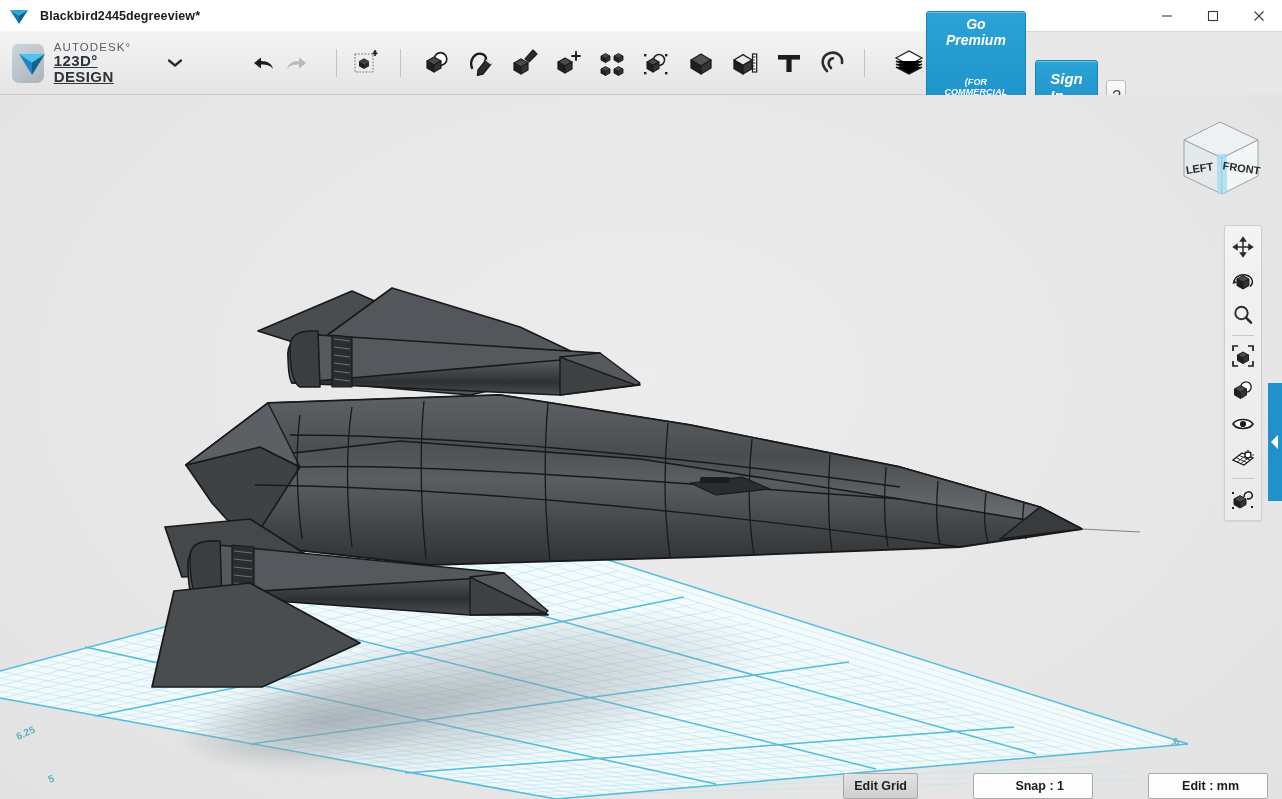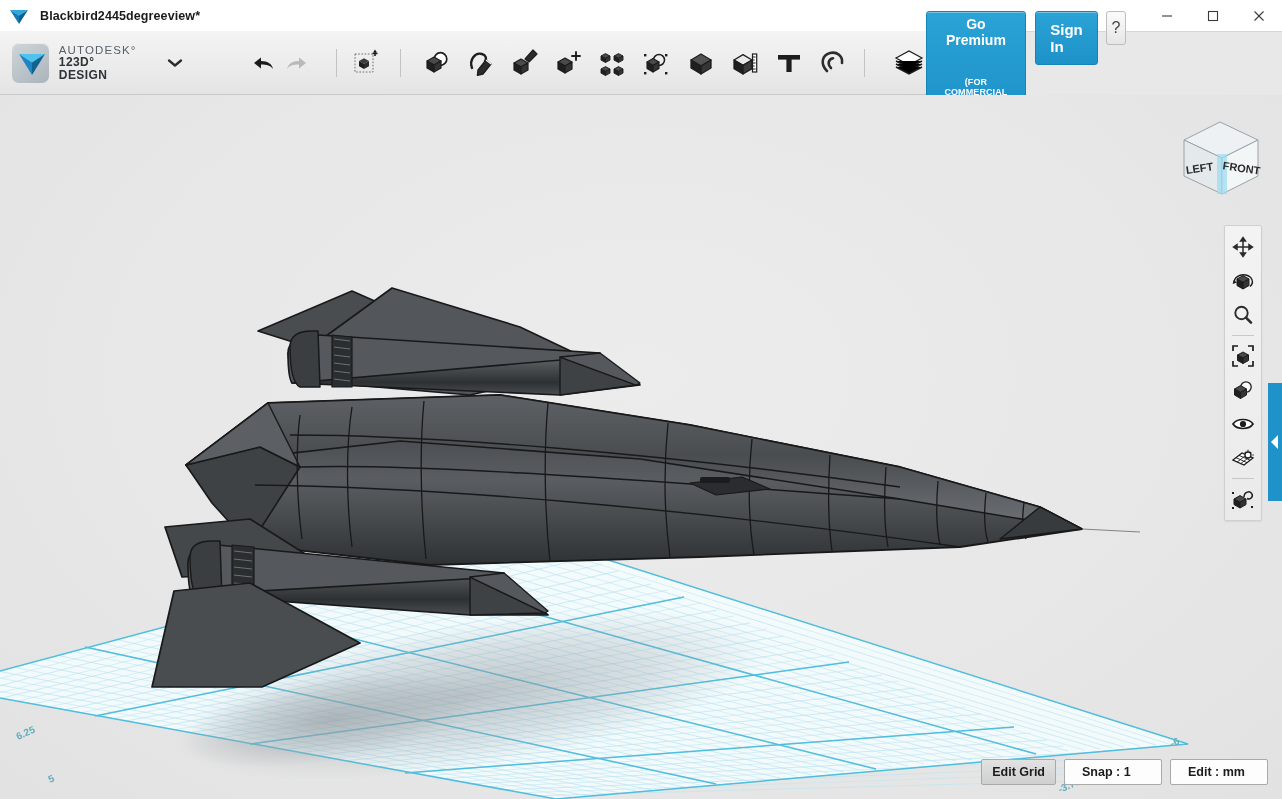--- a/index.html
+++ b/index.html
@@ -37,35 +37,35 @@
     display:flex;align-items:center;
   }
   .brand{display:flex;align-items:center;margin-left:12px;}
   .brand-badge{
     width:40px;height:40px;border-radius:7px;position:relative;
     background:linear-gradient(145deg,#cfd6da 0%,#aab4bb 100%);
     box-shadow:inset 0 1px 0 #e7ecef;
   }
   .brand-text{margin-left:10px;line-height:1.05;}
   .brand-text .l1{font-size:11.5px;letter-spacing:1.1px;color:#57606a;}
-  .brand-text .l2{font-size:12px;font-weight:bold;letter-spacing:.4px;color:#2d3338;}
+  .brand-text .l2{font-size:15px;font-weight:bold;letter-spacing:.4px;color:#2d3338;text-decoration:underline;}
   .brand-caret{
     margin-left:26px;width:20px;height:20px;display:flex;align-items:center;justify-content:center;
   }
 
   .tb-sep{width:1px;height:28px;background:#c3c3c3;margin:0 9px;flex:0 0 auto;}
   .tb-btn{
     width:34px;height:40px;display:flex;align-items:center;justify-content:center;
     flex:0 0 auto;border-radius:3px;
   }
   .tb-gap{width:10px;flex:0 0 auto;}
 
   .undo-grp{display:flex;align-items:center;margin-left:62px;}
 
-  .tb-right{margin-left:auto;display:flex;align-items:flex-start;margin-right:10px;}
+  .tb-right{margin-left:auto;display:flex;align-items:flex-end;margin-right:10px;font-style:italic;}
   .btn-premium{
     background:linear-gradient(to bottom,#2ba3d6 0%,#1d92c9 100%);
     border:1px solid #1784b7;border-radius:3px;
     color:#fff;text-align:center;padding:4px 13px 5px;margin-right:9px;
     box-shadow:inset 0 1px 0 rgba(255,255,255,.35);
   }
   .btn-premium .p1{font-size:14px;font-weight:bold;line-height:1.15;}
   .btn-premium .p2{font-size:9px;font-weight:bold;line-height:1.15;letter-spacing:.1px;margin-top:28px;}
   .btn-signin{
     background:linear-gradient(to bottom,#2ba3d6 0%,#1d92c9 100%);
@@ -104,32 +104,32 @@
   .nav-div{width:22px;height:1px;background:#c8c8c8;margin:3px 0;}
 
   
   .side-tab{
     position:absolute;right:0;top:288px;width:14px;height:118px;
     background:#1f92c9;display:flex;align-items:center;justify-content:center;
   }
 
   
   .statusbar{
-    position:absolute;right:14px;bottom:14px;display:flex;align-items:center;
+    position:absolute;right:14px;bottom:0;display:flex;align-items:center;gap:47px;
   }
   .st-btn{
     border:1px solid #a9a9a9;border-radius:2px;
     background:linear-gradient(to bottom,#e2e2e2,#cfcfcf);
     font-size:12.5px;font-weight:bold;color:#1c1c1c;
     padding:5px 10px;margin-left:8px;
   }
   .st-field{
     border:1px solid #a9a9a9;border-radius:2px;background:#fdfdfd;
     font-size:12.5px;font-weight:bold;color:#1c1c1c;
-    padding:5px 17px;margin-left:8px;min-width:62px;text-align:left;
+    padding:5px 28px;margin-left:8px;min-width:62px;text-align:right;
   }
   svg{display:block;}
 </style>
 </head>
 <body>
 
 <div id="app">
 
   <div class="titlebar">
     <div class="titlebar-logo">

